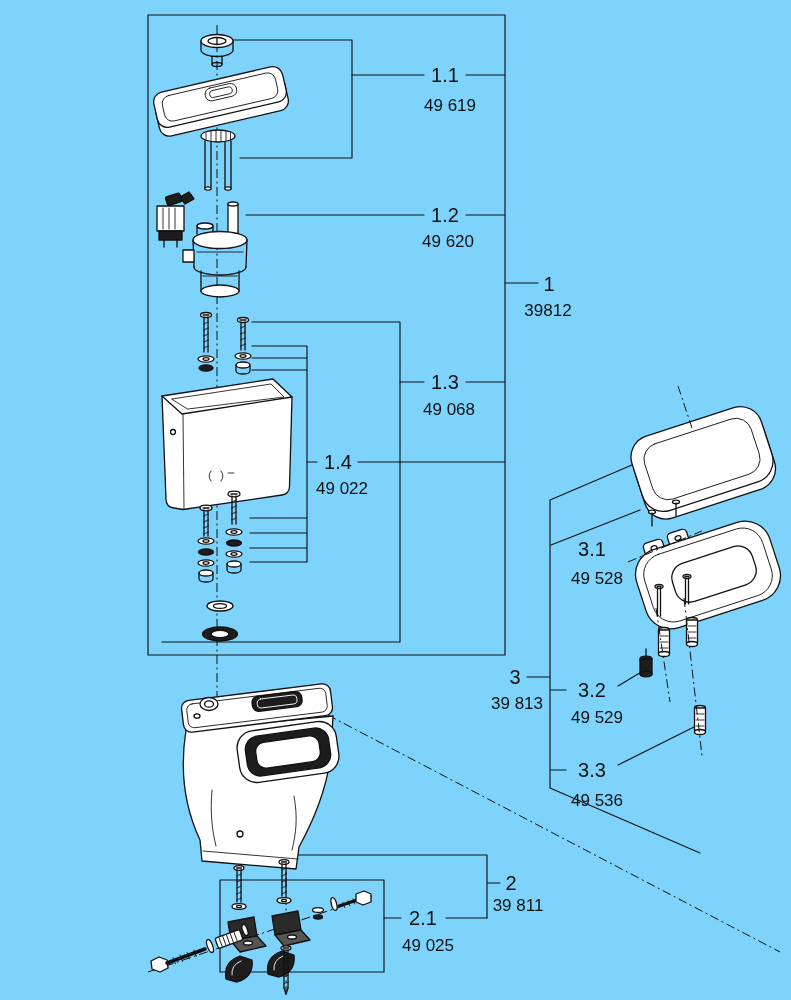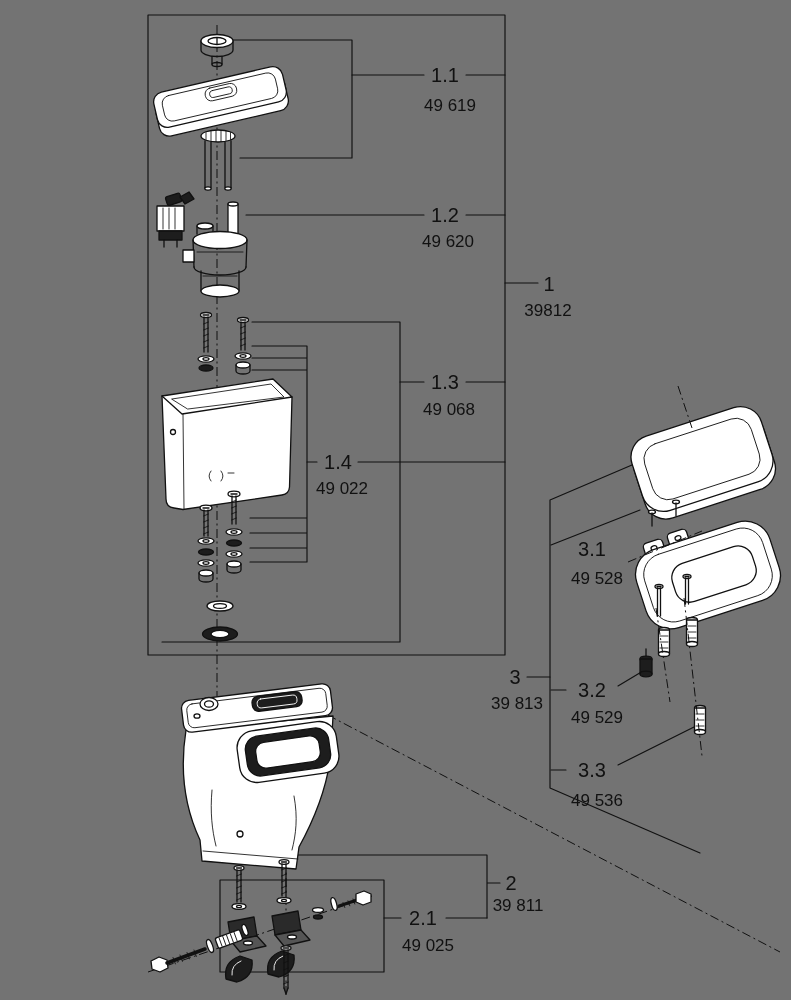--- a/index.html
+++ b/index.html
@@ -1,16 +1,16 @@
 <!DOCTYPE html>
 <html><head>
 <meta charset="utf-8">
 <style>
   html,body{margin:0;padding:0;background:#fff}
-  .stage{position:relative;width:791px;height:1000px;background:#737373;overflow:hidden;
+  .stage{position:relative;width:791px;height:1000px;background:#7dd3fc;overflow:hidden;
          font-family:"Liberation Sans",sans-serif}
   svg{display:block}
   .bx{fill:none;stroke:#111;stroke-width:1.15;stroke-linecap:round;stroke-linejoin:round}
   .ld{fill:none;stroke:#111;stroke-width:1.15;stroke-linecap:round}
   .dd{fill:none;stroke:#111;stroke-width:1;stroke-dasharray:9 3.5 2 3.5}
   .lnt{fill:none;stroke:#111;stroke-width:0.85}
   .wht{stroke:#fff;stroke-width:0.9;fill:none}
   text{font-family:"Liberation Sans",sans-serif;fill:#111}
   .callout{font-size:20px}
   .pn{font-size:17px}

